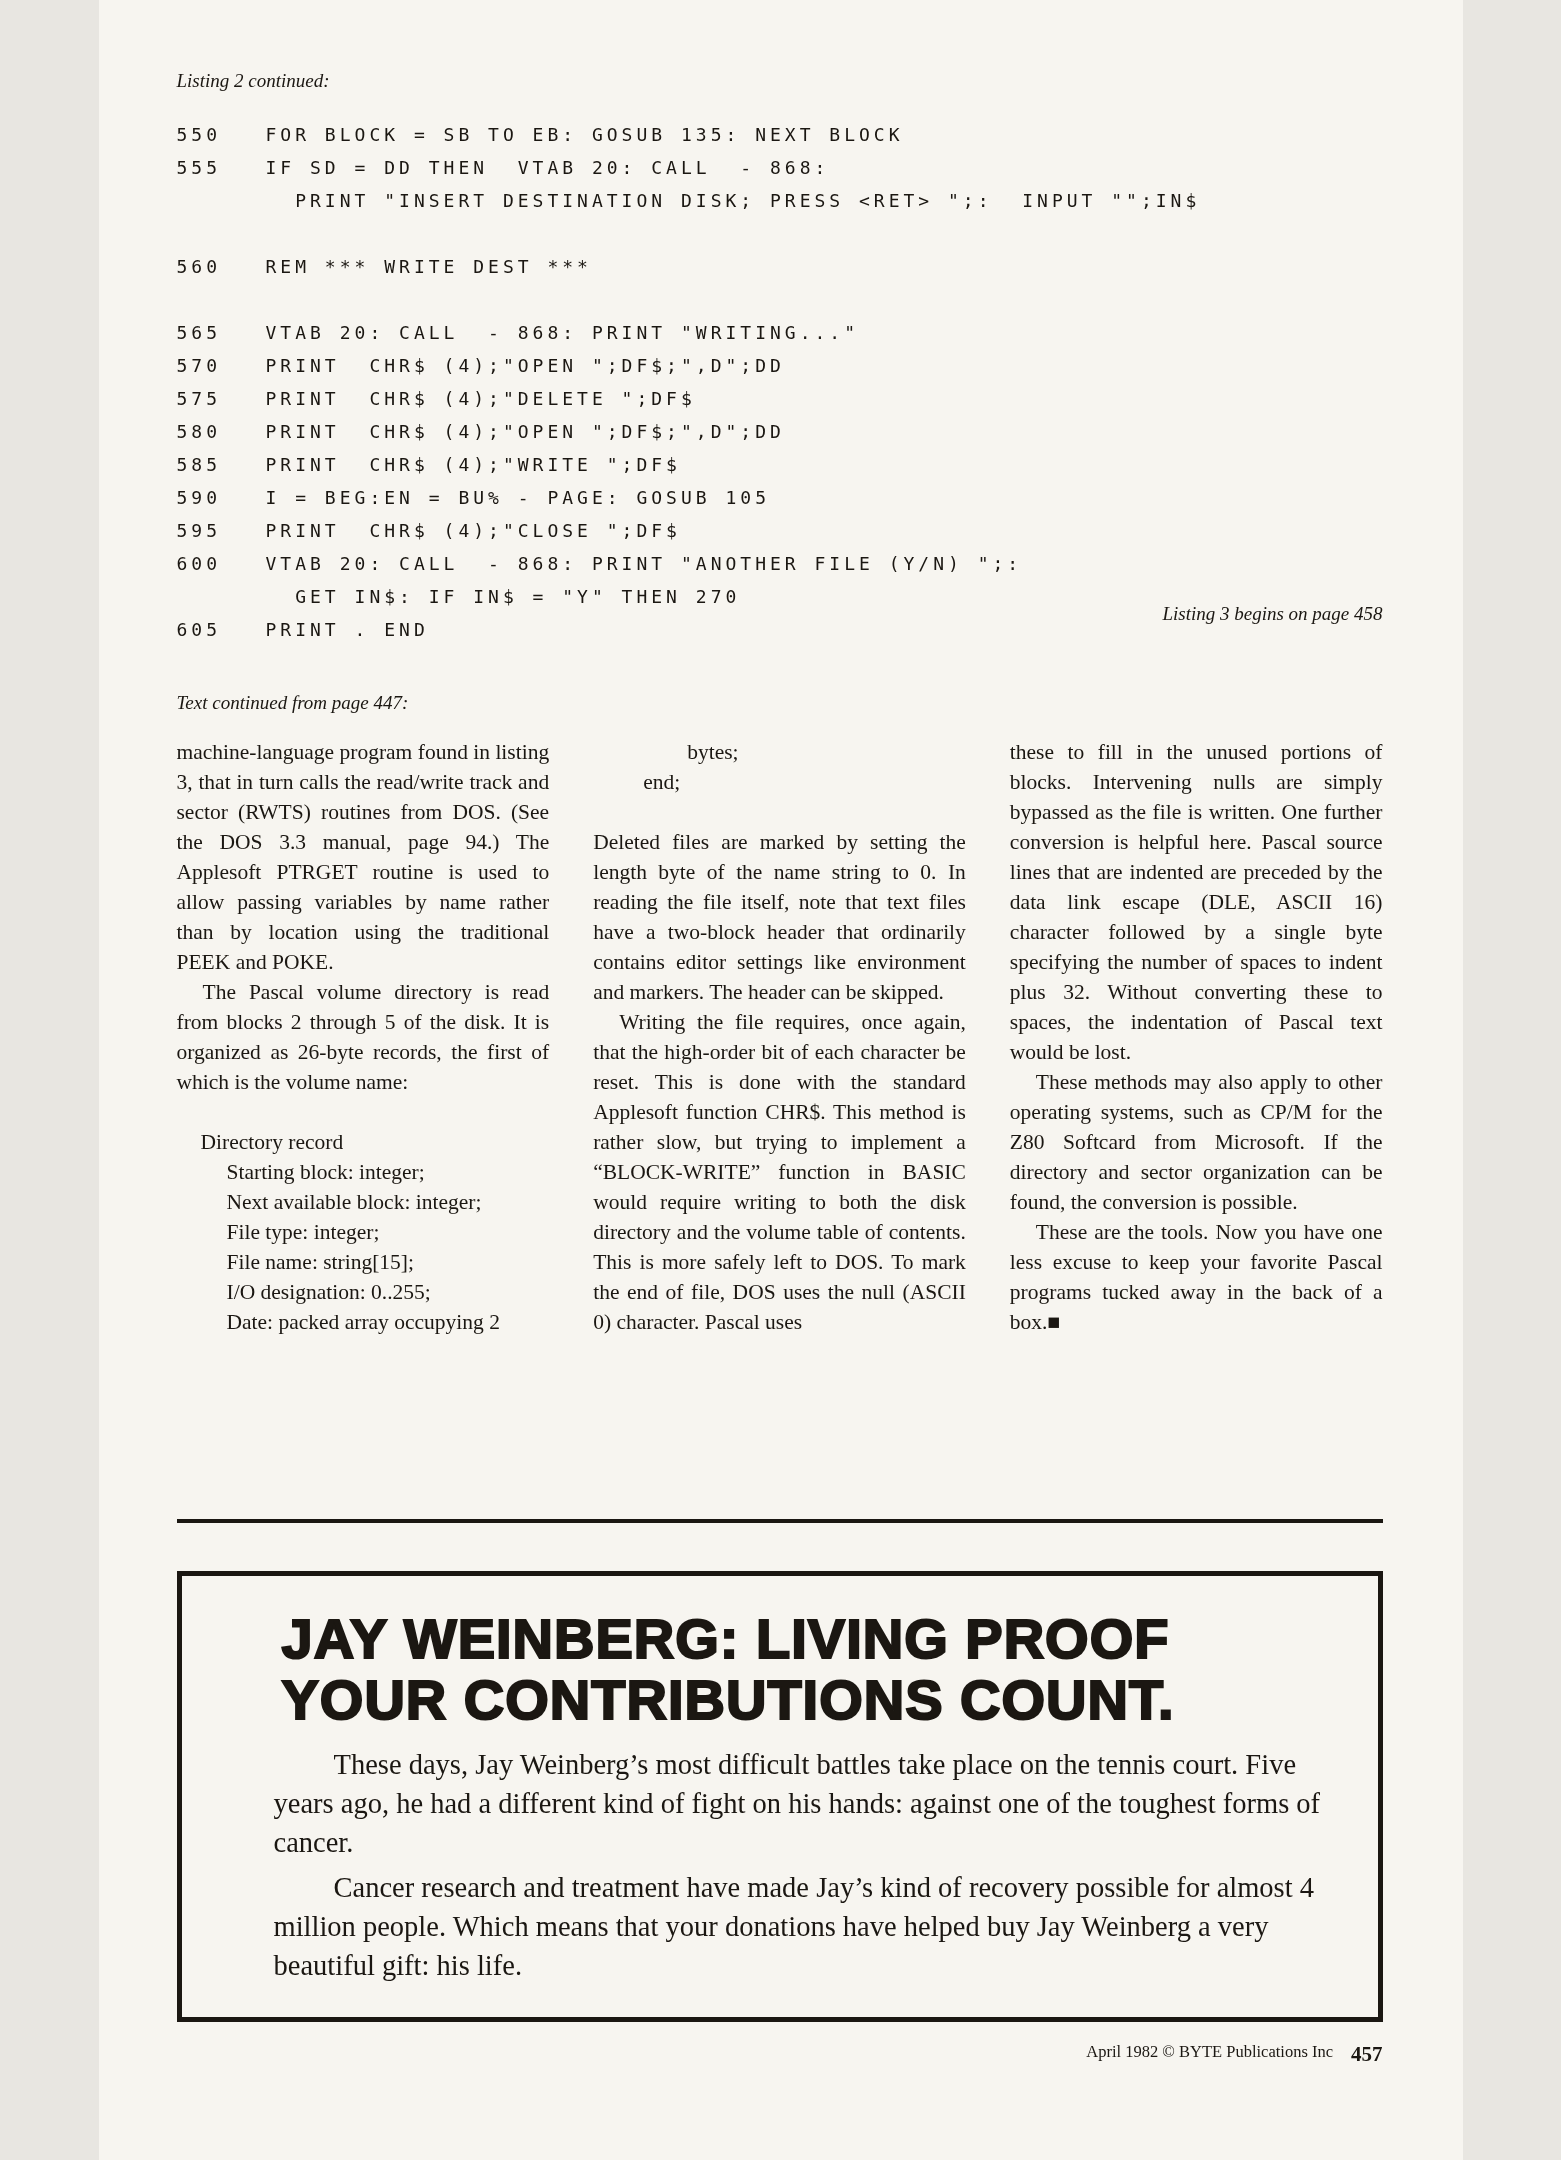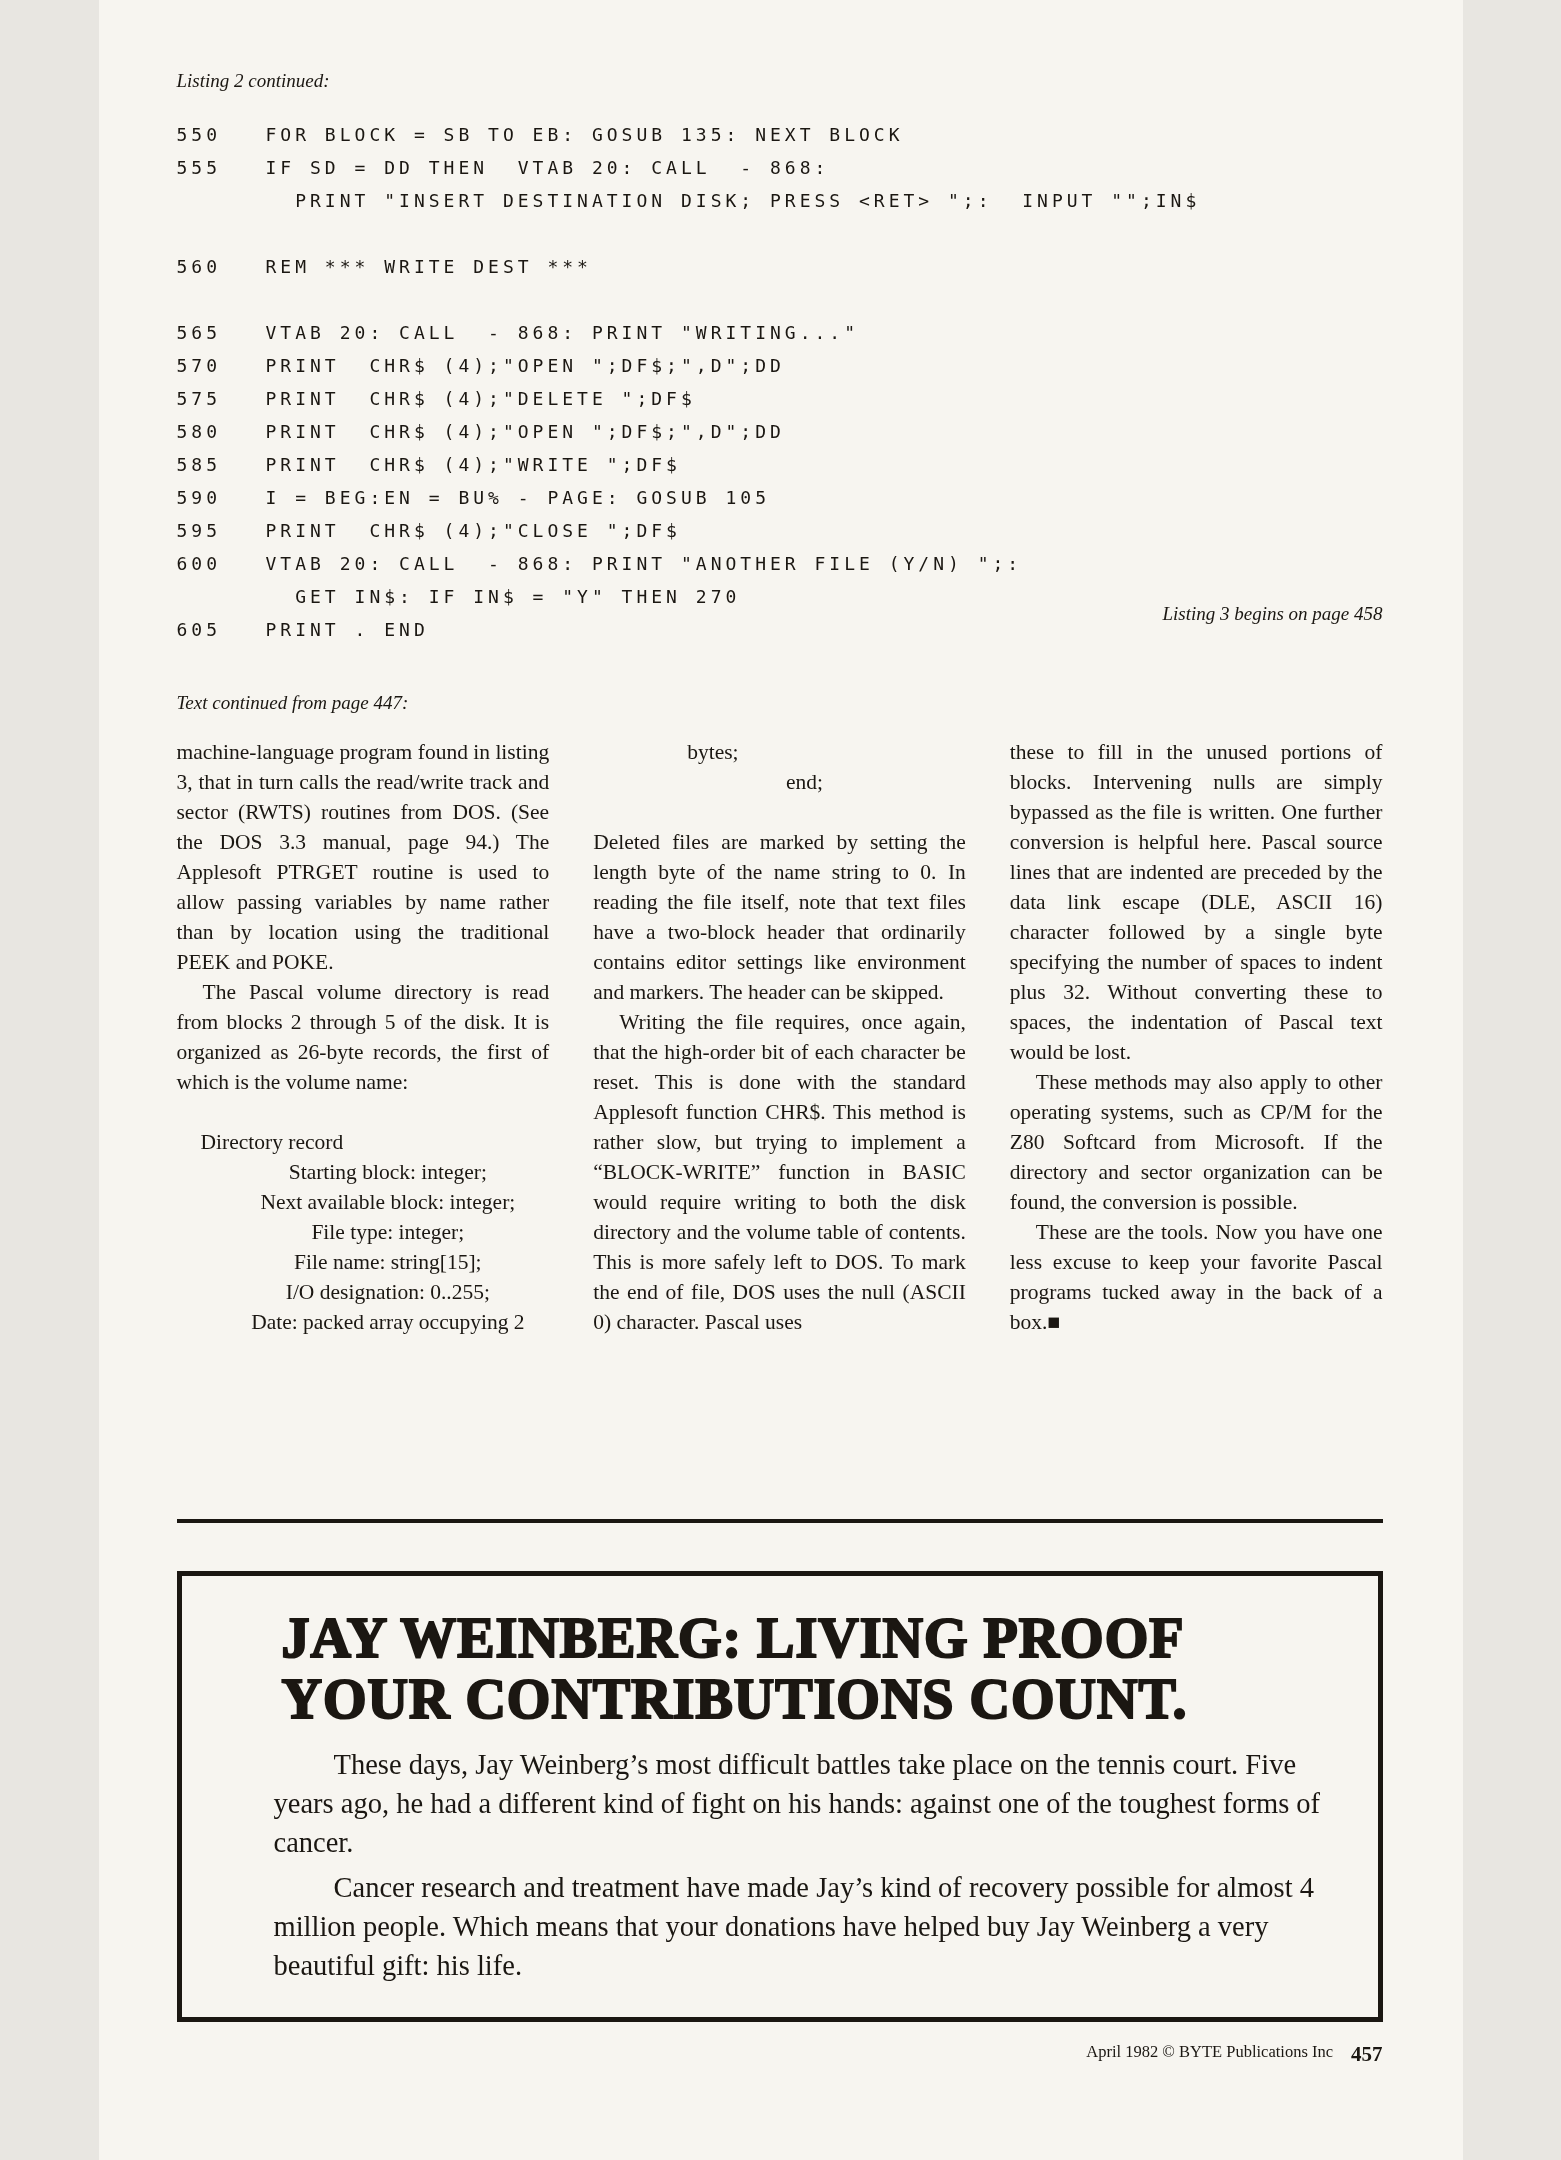--- a/index.html
+++ b/index.html
@@ -48,37 +48,37 @@
     align-items:flex-start;
   }
   .col{flex:1 1 0;}
   .para{
     font:21.5px/30px "Liberation Serif", serif;
     text-align:justify;
   }
   .para.plain{text-align:left;}
   .para.ind{text-indent:26px;}
   .para.ind1{padding-left:24px;}
-  .para.ind2{padding-left:50px;text-align:center;}
+  .para.ind2{padding-left:50px;}
   .para.ind3{padding-left:94px;}
   .para.gap-top{margin-top:30px;}
   
   .rule{
     border:none;
     border-top:4px solid var(--ink);
     margin-top:56px;
   }
   
   .ad-box{
     margin-top:48px;
     border:5px solid var(--ink);
     padding:26px 56px 26px 60px;
   }
   .ad-headline{
-    font-family:Liberation Serif, serif;
+    font-family:Liberation Sans, sans-serif;
     font-weight:bold;
     font-size:56px;
     line-height:1.1;
     letter-spacing:1px;
     -webkit-text-stroke:2.2px var(--ink);
     margin:6px 0 14px 40px;
   }
   .ad-para{
     font:28.5px/39px "Liberation Serif", serif;
     text-align:left;

